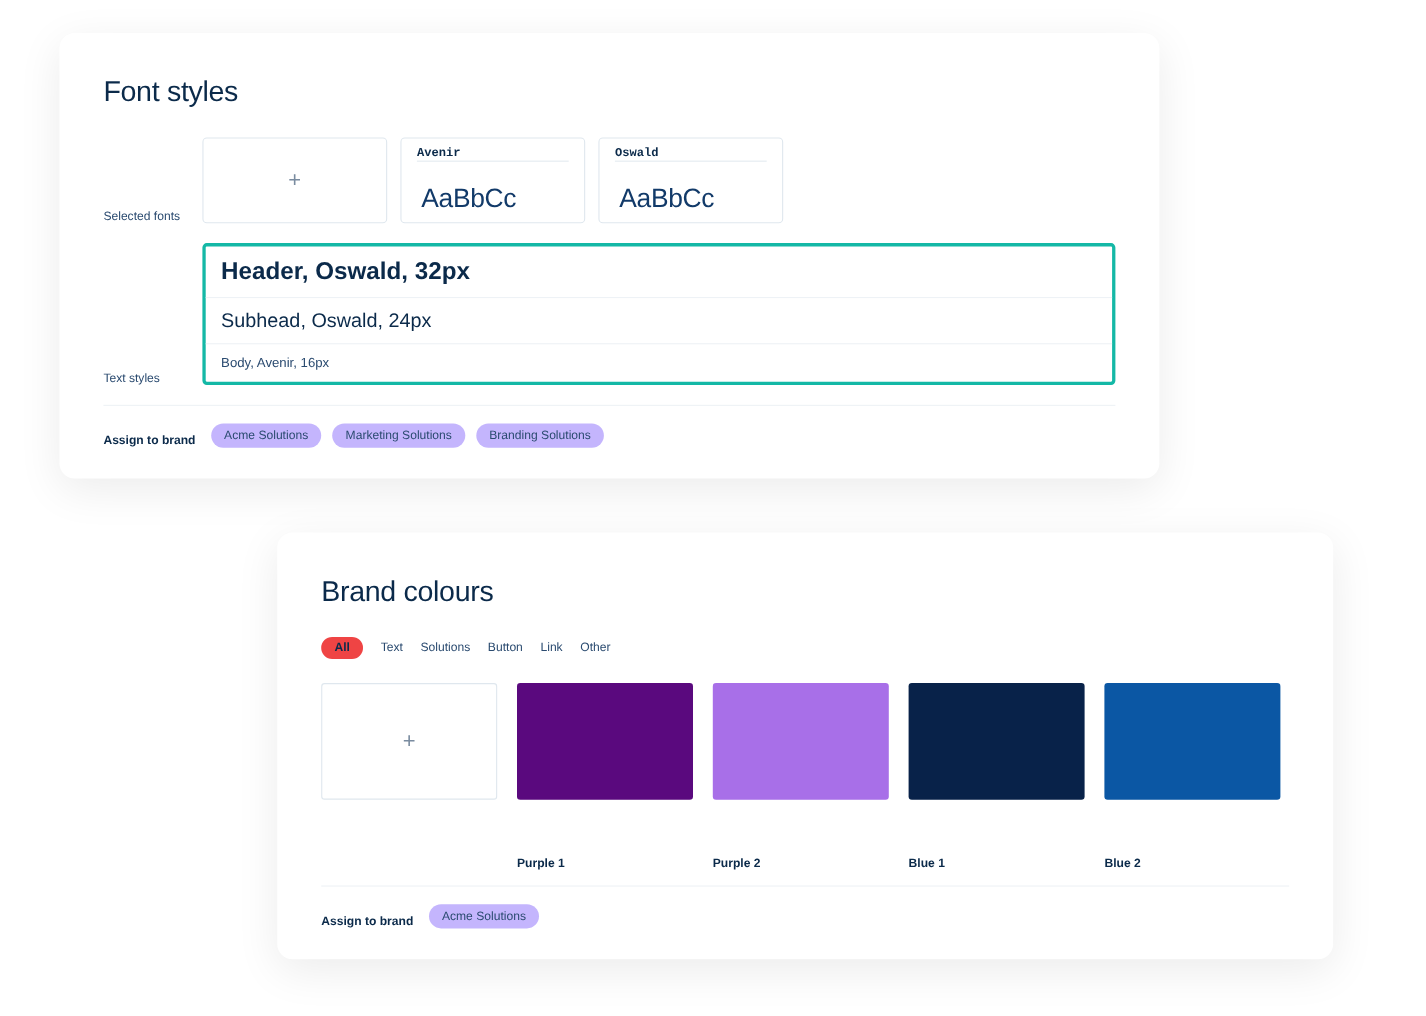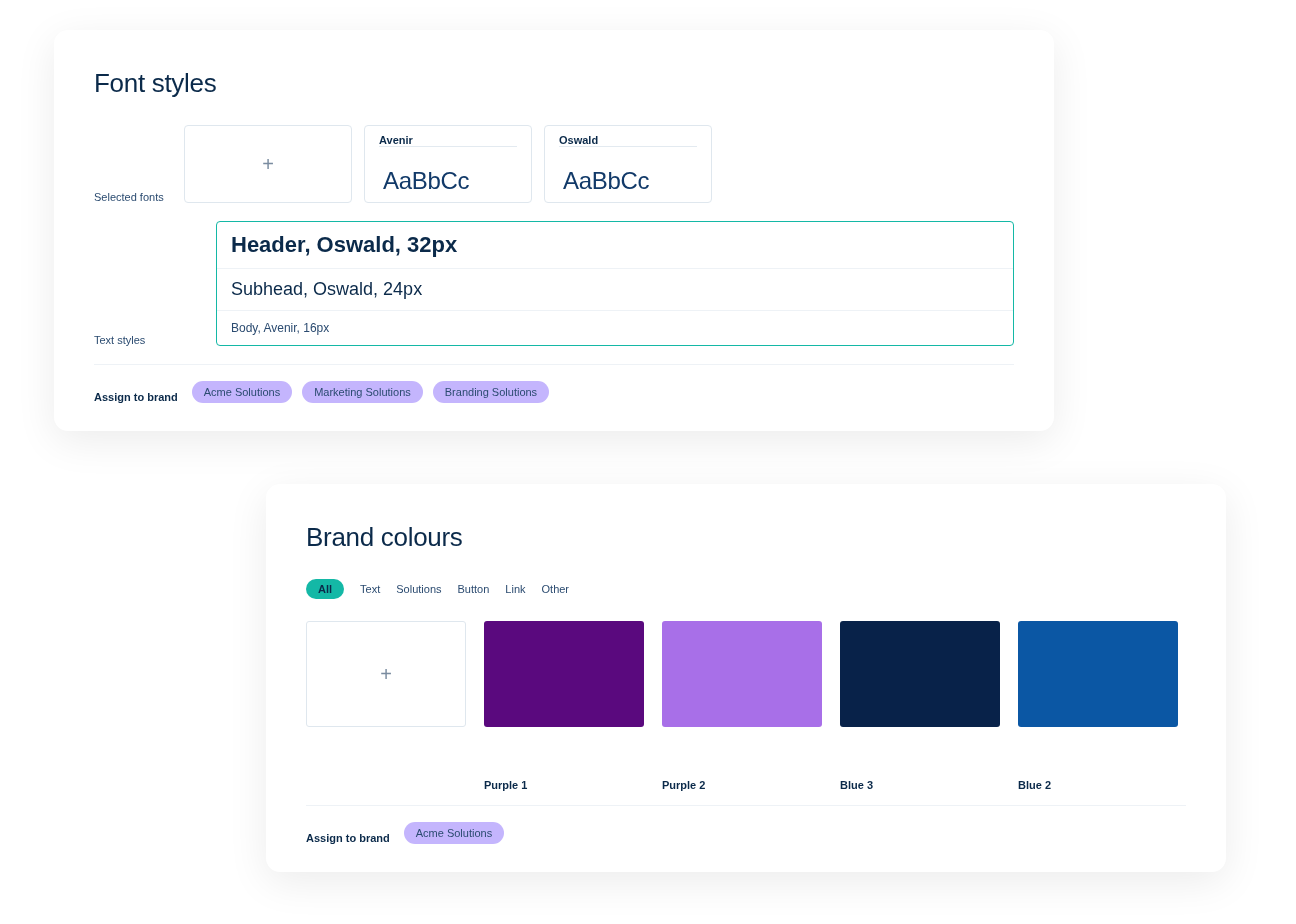--- a/index.html
+++ b/index.html
@@ -17,21 +17,21 @@
     border-radius: 14px;
     box-shadow: 0 10px 40px rgba(0,0,0,0.08);
     padding: 38px 40px 28px 40px;
   }
   .panel-fonts {
     left: 54px;
     top: 30px;
     width: 1000px;
   }
   .panel-colours {
-    left: 266px;
+    left: 252px;
     top: 484px;
     width: 960px;
   }
   h2.section-title {
     font-size: 26px;
     font-weight: 400;
     color: #0b2a4a;
     letter-spacing: -0.3px;
     margin-bottom: 26px;
   }
@@ -72,34 +72,34 @@
   }
   .font-name {
     width: 100%;
     font-size: 11px;
     font-weight: 700;
     color: #0b2a4a;
     border-bottom: 1px solid #e3eaf0;
     padding-bottom: 0;
     margin-bottom: 20px;
     text-align: left;
+    font-family: Liberation Mono, monospace;
   }
   .font-sample {
     width: 100%;
     font-size: 24px;
     color: #123a69;
     letter-spacing: -0.3px;
     text-align: left;
     padding-left: 4px;
   }
   .text-styles {
     flex: 1;
-    border: 1px solid #14b8a6;
+    border: 3px solid #14b8a6;
     border-radius: 4px;
-    margin-left: 32px;
   }
   .ts-row {
     padding: 10px 14px;
     border-bottom: 1px solid #eef2f6;
     color: #0b2a4a;
   }
   .ts-row:last-child { border-bottom: none; }
   .ts-header { font-size: 22px; font-weight: 800; font-family: Arial, sans-serif; }
   .ts-sub { font-size: 18px; font-weight: 500; }
   .ts-body { font-size: 12px; color: #2b4b70; font-weight: 400; }
@@ -134,21 +134,21 @@
     gap: 16px;
     align-items: center;
     margin-bottom: 22px;
     font-size: 11px;
     color: #2b4b70;
   }
   .filter-item {
     cursor: pointer;
   }
   .filter-item.active {
-    background: #14b8a6;
+    background: #ef4444;
     padding: 4px 12px;
     border-radius: 12px;
     font-weight: 600;
     color: #0b2a4a;
   }
   .swatch-row {
     display: flex;
     gap: 18px;
     margin-bottom: 10px;
   }
@@ -239,21 +239,21 @@
     <div class="swatch-col">
       <div class="swatch" style="background:#5a097e"></div>
       <div class="swatch-label">Purple 1</div>
     </div>
     <div class="swatch-col">
       <div class="swatch" style="background:#a86fe8"></div>
       <div class="swatch-label">Purple 2</div>
     </div>
     <div class="swatch-col">
       <div class="swatch" style="background:#082249"></div>
-      <div class="swatch-label">Blue 3</div>
+      <div class="swatch-label">Blue 1</div>
     </div>
     <div class="swatch-col">
       <div class="swatch" style="background:#0b57a4"></div>
       <div class="swatch-label">Blue 2</div>
     </div>
   </div>
 
   <hr class="divider">
 
   <div class="assign-row">

